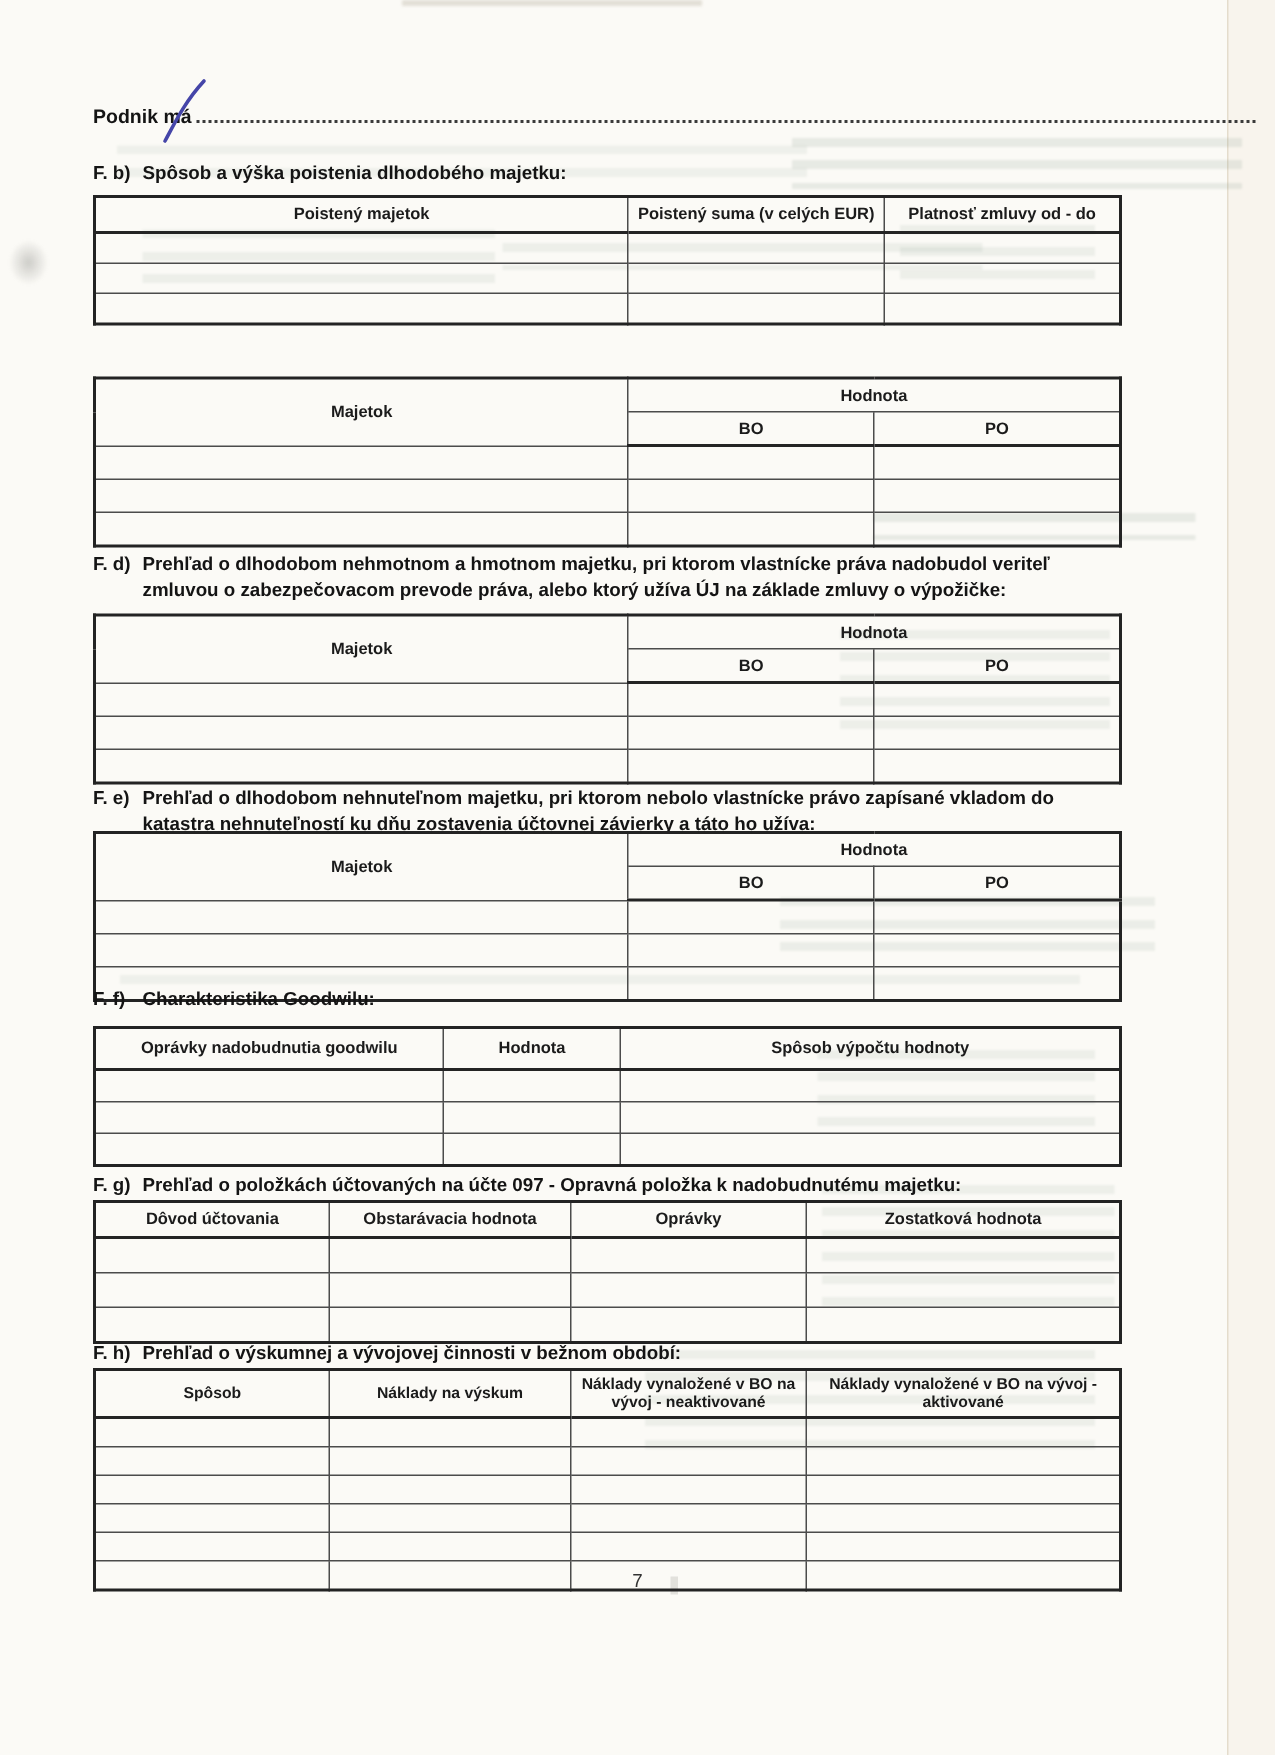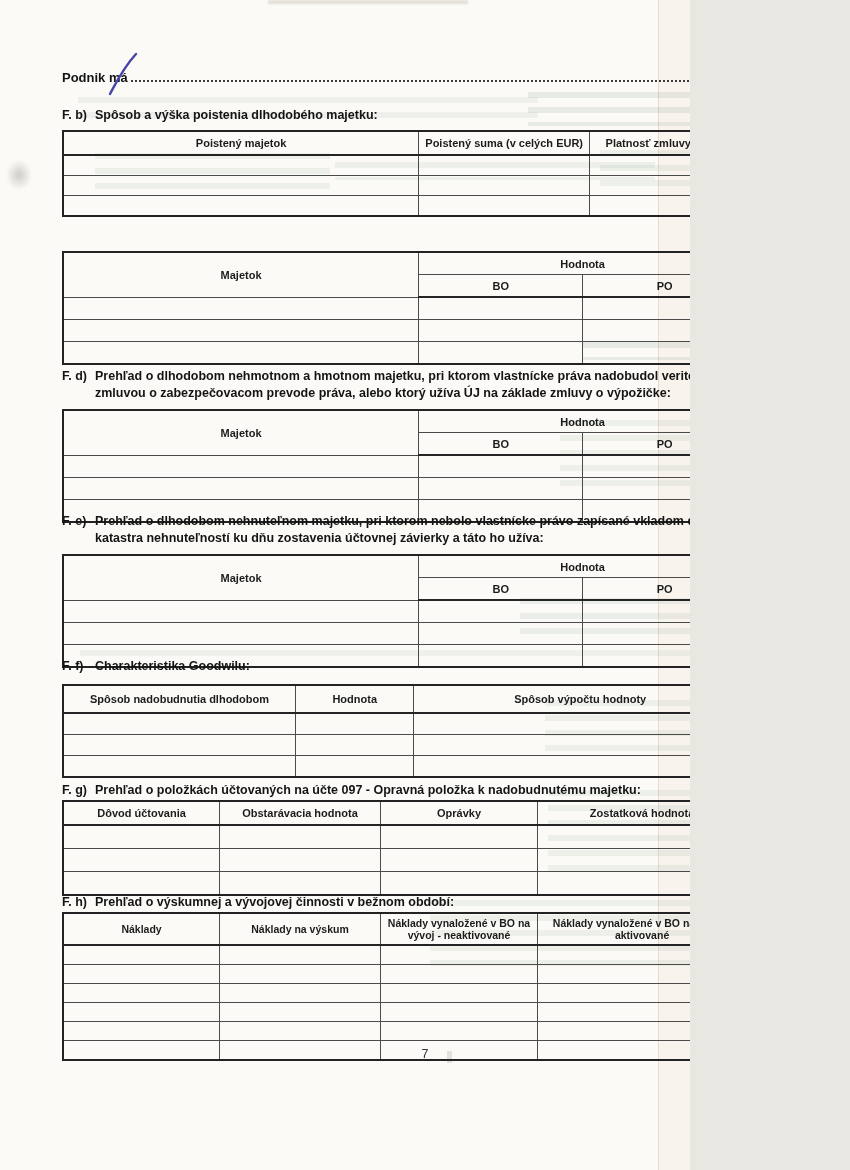--- a/index.html
+++ b/index.html
@@ -2,21 +2,21 @@
 <html><head>
 <meta charset="utf-8">
 <style>
   html,body { margin:0; padding:0; }
   body {
     width:850px; height:1170px;
     font-family:"Liberation Sans", sans-serif;
     background:#e9e7e2;
   }
   .page {
-    position:relative; width:690px; height:1170px;
+    position:relative; width:850px; height:1170px;
     background:#fbfaf6; overflow:hidden; color:#1b1b1b;
   }
   
   .edge-right {
     position:absolute; top:0; right:0; width:31px; height:1170px;
     background:#f7f3ea; border-left:1px solid #ddd2bf; opacity:.75;
   }
   .edge-top-smudge {
     position:absolute; top:0; left:268px; width:200px; height:4px;
     background:#cfc9bd; opacity:.55; filter:blur(1px);
@@ -215,21 +215,21 @@
           <td></td>
         </tr>
       <tr>
           <td></td>
           <td></td>
           <td></td>
         </tr>
     </tbody>
   </table>
 
-  <div class="sec" style="top:513px">
+  <div class="sec" style="top:524px">
     <span class="lbl">F. e)</span>
     <span class="ttl">Prehľad o dlhodobom nehnuteľnom majetku, pri ktorom nebolo vlastnícke právo zapísané vkladom do katastra nehnuteľností ku dňu zostavenia účtovnej závierky a táto ho užíva:</span>
   </div>
   <table class="t hod" style="top:554px">
     <colgroup>
         <col style="width:52%">
         <col style="width:24%">
         <col style="width:24%">
       </colgroup>
     <thead>
@@ -266,21 +266,21 @@
     <span class="ttl">Charakteristika Goodwilu:</span>
   </div>
   <table class="t ff" style="top:684px">
     <colgroup>
         <col style="width:34%">
         <col style="width:17.3%">
         <col style="width:48.7%">
       </colgroup>
     <thead>
       <tr class="hb">
-        <th>Spôsob nadobudnutia dlhodobom</th>
+        <th>Oprávky nadobudnutia goodwilu</th>
         <th>Hodnota</th>
         <th>Spôsob výpočtu hodnoty</th>
       </tr>
     </thead>
     <tbody>
       <tr>
           <td></td>
           <td></td>
           <td></td>
         </tr>
@@ -344,21 +344,21 @@
   </div>
   <table class="t fh" style="top:912px">
     <colgroup>
         <col style="width:22.9%">
         <col style="width:23.5%">
         <col style="width:23%">
         <col style="width:30.6%">
       </colgroup>
     <thead>
       <tr class="hb">
-        <th>Náklady</th>
+        <th>Spôsob</th>
         <th>Náklady na výskum</th>
         <th>Náklady vynaložené v BO na vývoj - neaktivované</th>
         <th>Náklady vynaložené v BO na vývoj - aktivované</th>
       </tr>
     </thead>
     <tbody>
       <tr>
           <td></td>
           <td></td>
           <td></td>

